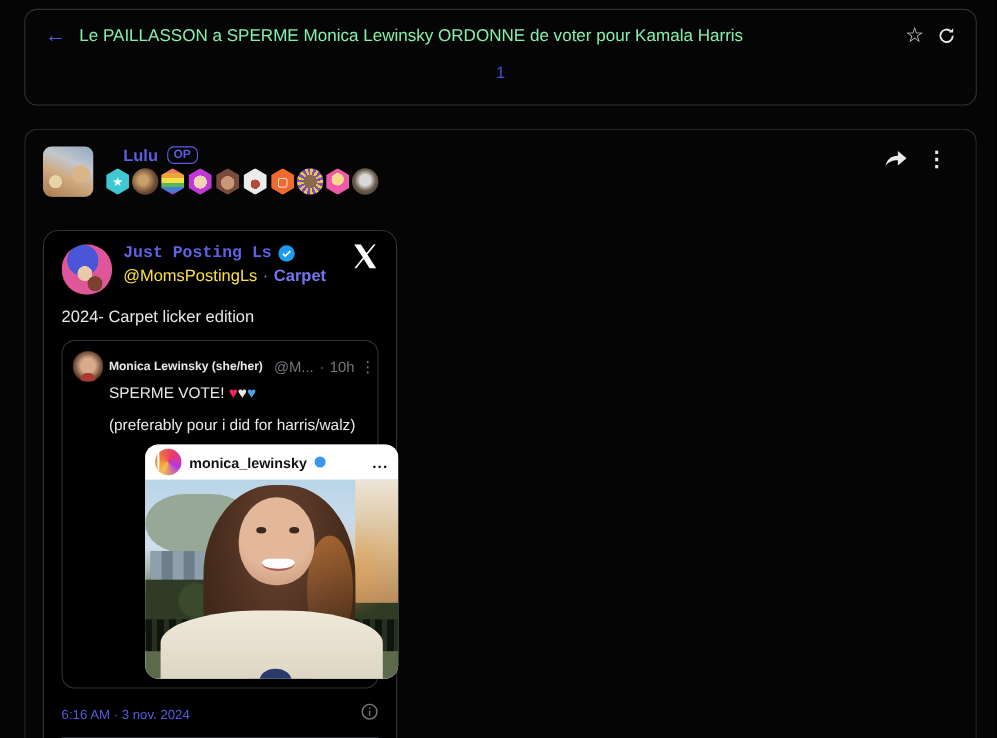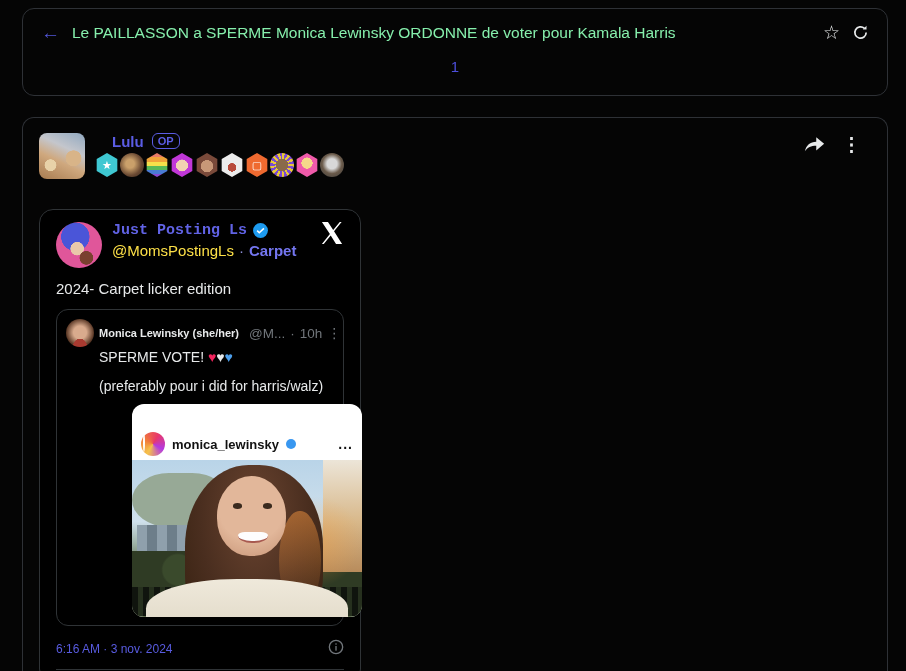--- a/index.html
+++ b/index.html
@@ -68,21 +68,21 @@
   .q-menu{margin-left:auto;color:#71767b;font-size:14px;cursor:pointer;}
   .q-body{margin-left:33px;}
   .q-text{margin-top:2px;color:#e7e9ea;font-size:14px;}
   .heart{font-size:14px;}
   .h0{color:#f4245e;} .h1{color:#e7e9ea;} .h2{color:#4d9feb;}
   .q-note{margin-top:13px;color:#e7e9ea;font-size:14px;}
 
   
   .media{margin:10px 0 0 33px;width:230px;height:213px;border-radius:12px;
     overflow:hidden;cursor:pointer;background:#fff;}
-  .ig-head{height:32px;background:#fff;display:flex;align-items:center;gap:7px;padding:0 9px;margin-top:24px;}
+  .ig-head{height:32px;background:#fff;display:flex;align-items:center;gap:7px;padding:0 9px;}
   .ig-ring{width:24px;height:24px;border-radius:50%;padding:2px;flex:none;
     background:conic-gradient(from 210deg,#f5c24a,#f07a3a,#e8386a,#b43ae0,#f5c24a);}
   .ig-avatar{width:100%;height:100%;border-radius:50%;border:1.5px solid #fff;
     background:radial-gradient(circle at 50% 45%,#d9ab8d 30%,#4a3020 70%);}
   .ig-user{color:#111;font-size:13px;font-weight:bold;}
   .ig-dot{width:10px;height:10px;border-radius:50%;background:#3897f0;flex:none;}
   .ig-menu{margin-left:auto;color:#111;font-size:14px;font-weight:bold;letter-spacing:1px;cursor:pointer;}
   .photo{position:relative;height:181px;
     background:linear-gradient(180deg,#b9d4e8 0%,#cfe0ec 34%,#9fb3a8 46%,#5a6a4a 60%);}
   .photo *{position:absolute;}

